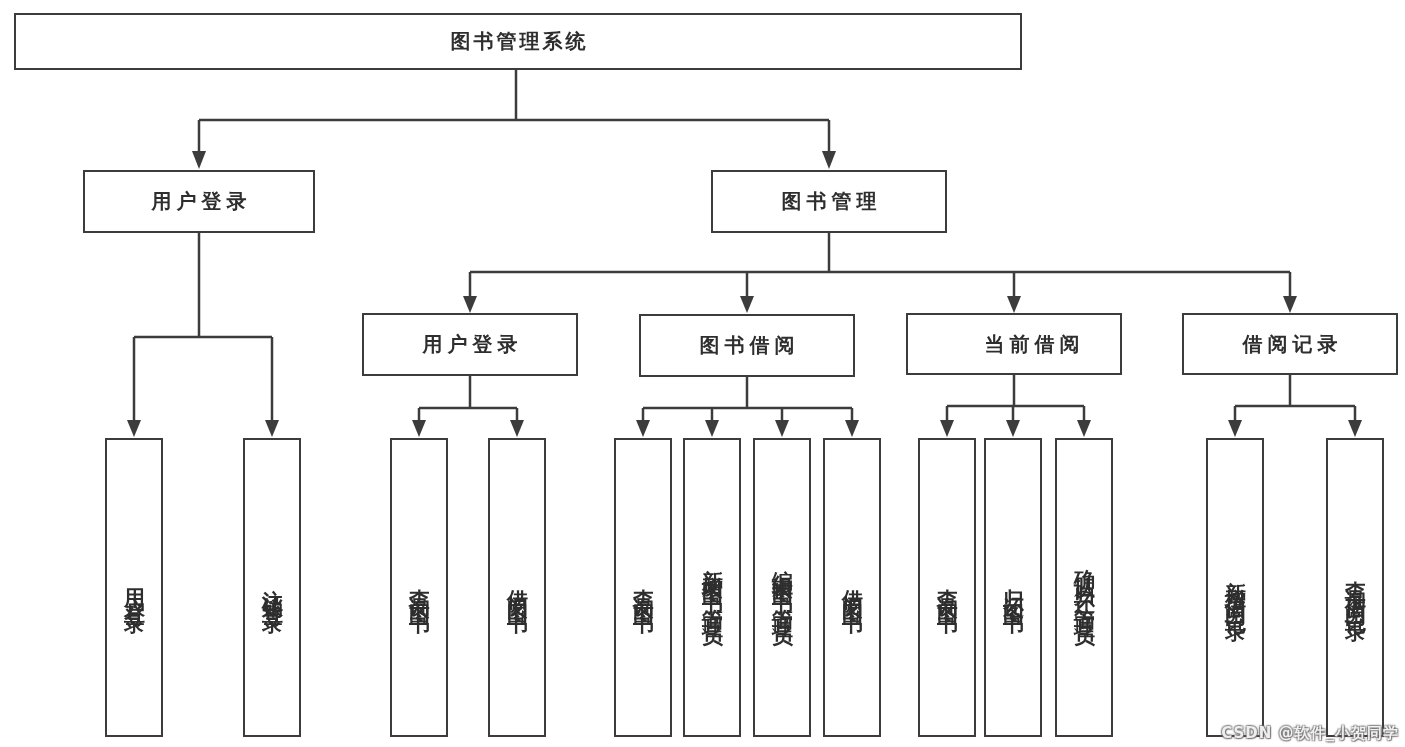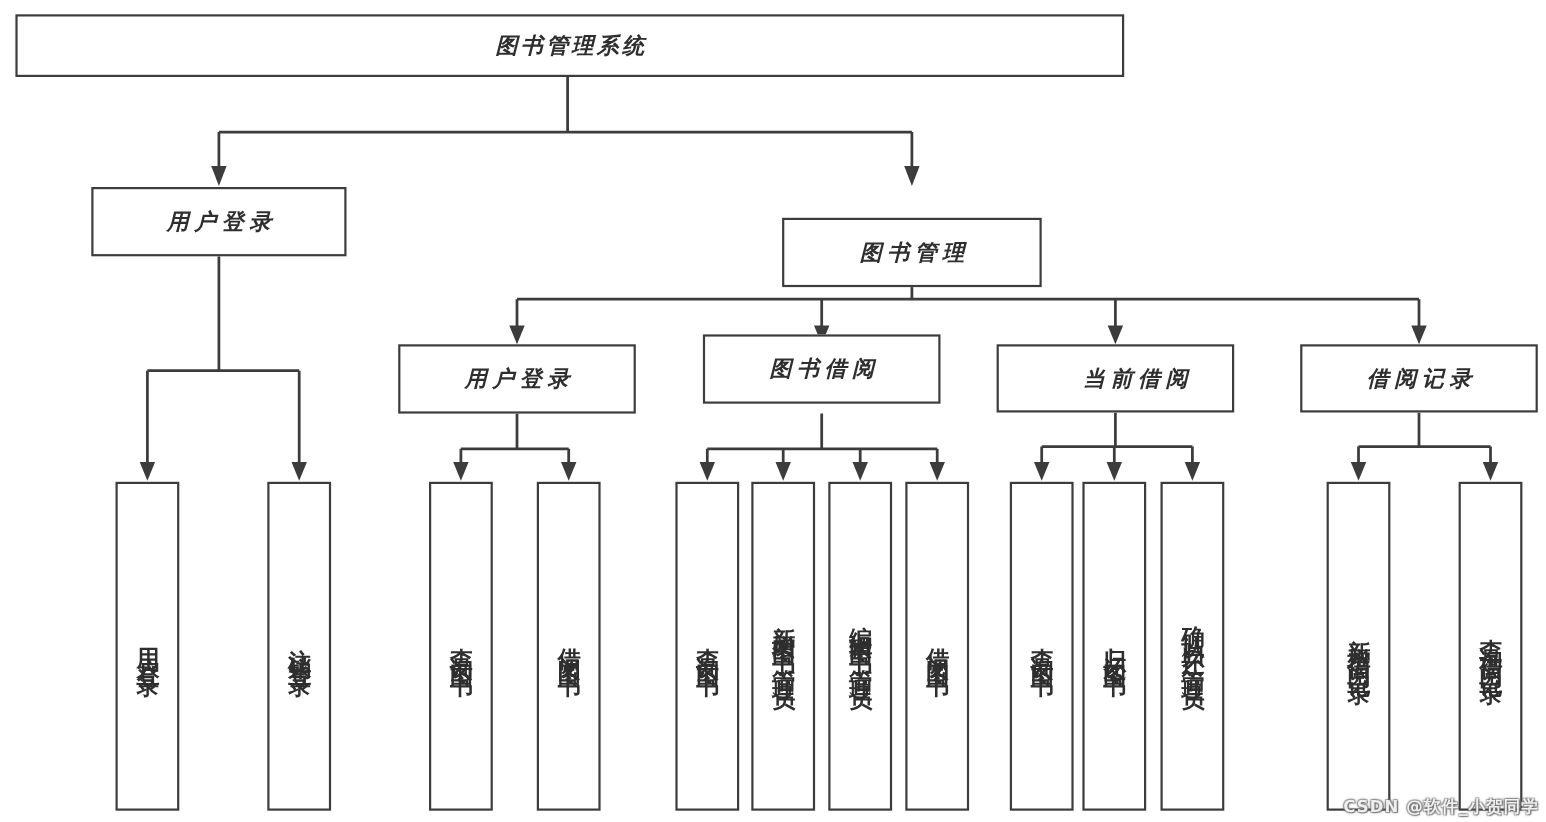--- a/index.html
+++ b/index.html
@@ -25,21 +25,20 @@
     align-items: center;
     justify-content: center;
     color: #2e2e2e;
     font-weight: 600;
   }
   .h-node {
     font-size: 20px;
     letter-spacing: 5px;
     text-indent: 5px;
     white-space: nowrap;
-    font-style: italic;
   }
   .root-node {
     font-size: 20px;
     letter-spacing: 3px;
     text-indent: 3px;
   }
   .v-node {
     writing-mode: vertical-rl;
     text-orientation: mixed;
     font-size: 21px;
@@ -111,24 +110,24 @@
       <polygon points="1077,420 1091,420 1084,437"></polygon>
 
       <polygon points="1228,420 1242,420 1235,437"></polygon>
       <polygon points="1348,420 1362,420 1355,437"></polygon>
     </g>
   </svg>
 
   <div class="node h-node root-node" style="left:14px; top:13px; width:1008px; height:57px;">图书管理系统</div>
 
   <div class="node h-node" style="left:83px; top:170px; width:232px; height:63px;">用户登录</div>
-  <div class="node h-node" style="left:711px; top:170px; width:236px; height:63px;margin-top:28px;">图书管理</div>
+  <div class="node h-node" style="left:711px; top:170px; width:236px; height:63px;">图书管理</div>
 
   <div class="node h-node" style="left:362px; top:313px; width:216px; height:63px;">用户登录</div>
-  <div class="node h-node" style="left:639px; top:304px; width:216px; height:63px;">图书借阅</div>
+  <div class="node h-node" style="left:639px; top:314px; width:216px; height:63px;">图书借阅</div>
   <div class="node h-node" style="left:906px; top:313px; width:216px; height:62px;padding-left:36px;">当前借阅</div>
   <div class="node h-node" style="left:1182px; top:313px; width:216px; height:62px;">借阅记录</div>
 
   <div class="node v-node" style="left:105px; top:438px; width:58px; height:299px;">用户登录</div>
   <div class="node v-node" style="left:243px; top:438px; width:58px; height:299px;">注销登录</div>
 
   <div class="node v-node" style="left:390px; top:438px; width:58px; height:299px;">查询图书</div>
   <div class="node v-node" style="left:488px; top:438px; width:58px; height:299px;">借阅图书</div>
 
   <div class="node v-node" style="left:614px; top:438px; width:58px; height:299px;">查询图书</div>

